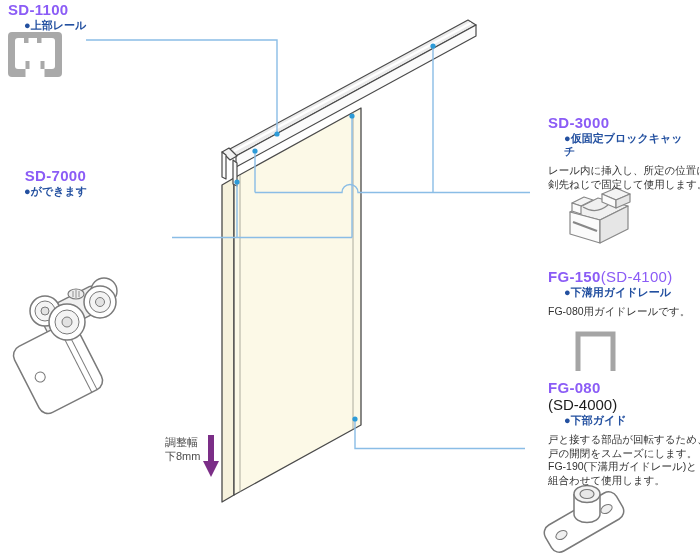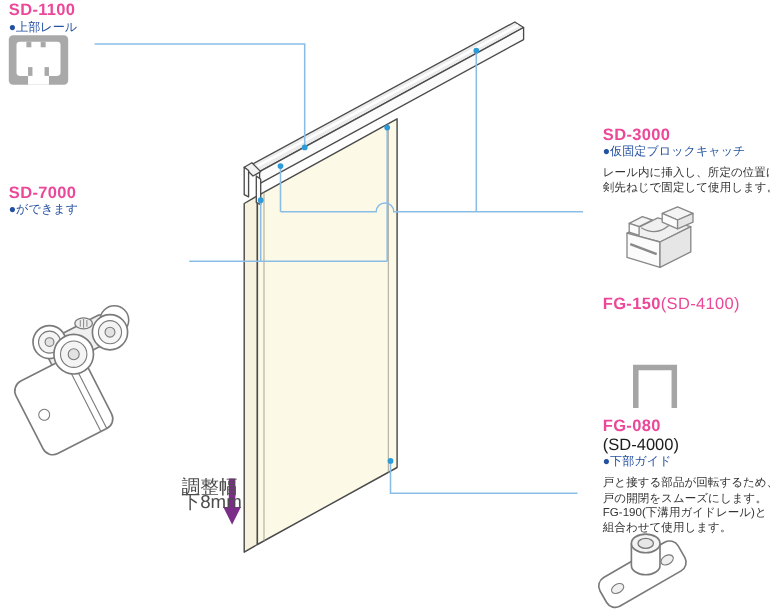--- a/index.html
+++ b/index.html
@@ -2,26 +2,26 @@
 <html><head>
 <meta charset="utf-8">
 <style>
   html,body{margin:0;padding:0;}
   body{
     width:700px;height:558px;position:relative;background:#ffffff;
     font-family:"Liberation Sans","DejaVu Sans",sans-serif;overflow:hidden;
   }
   #art{position:absolute;left:0;top:0;width:700px;height:558px;}
   .sec{position:absolute;}
-  .code{margin:0;font-size:15px;line-height:17px;font-weight:bold;color:#ec4899;letter-spacing:.3px;}
+  .code{margin:0;font-size:15px;line-height:17px;font-weight:bold;color:#8b5cf6;letter-spacing:.3px;}
   .code .sub{font-weight:normal;}
   .code-sub{font-size:15px;line-height:17px;font-weight:normal;color:#1c1c1c;}
-  .blabel{margin:1px 0 0;font-size:11px;line-height:13px;font-weight:normal;color:#2350a0;}
+  .blabel{margin:1px 16px 0;font-size:11px;line-height:13px;font-weight:bold;color:#2350a0;}
   .desc{margin:6px 0 0;font-size:10.5px;line-height:13.5px;color:#333;white-space:pre;}
-  .adjust{font-size:17px;line-height:13.5px;color:#4d4d4d;white-space:pre;}
+  .adjust{font-size:11px;line-height:13.5px;color:#4d4d4d;white-space:pre;}
 </style>
 </head>
 <body>
 
 <svg id="art" viewBox="0 0 700 558">
 
   <g stroke="#4a4a4a" stroke-width="1.3" stroke-linejoin="round">
     <polygon points="222,185 234,178 234,495 222,502" fill="#f6f2dd"></polygon>
     <polygon points="234,178 361,108 361,425 234,495" fill="#fcf9e7"></polygon>
     <line x1="240" y1="175" x2="240" y2="492" stroke="#9a9a8d" stroke-width="0.8"></line>
@@ -119,34 +119,36 @@
     <ellipse cx="587" cy="494" rx="13" ry="8.5" fill="#f4f4f4" stroke-width="1.5"></ellipse>
     <ellipse cx="587" cy="494" rx="7" ry="4.5" fill="#e7e7e7" stroke-width="1.2"></ellipse>
   </g>
 </svg>
 
 <div class="sec" style="left:8px;top:1px;">
   <h3 class="code">SD-1100</h3>
   <div class="blabel">●上部レール</div>
 </div>
 
-<div class="sec" style="left:8px;top:167px;">
+<div class="sec" style="left:8px;top:167px;text-align:center;">
   <h3 class="code">SD-7000</h3>
   <div class="blabel">●ができます</div>
 </div>
 
 <div class="sec" style="left:548px;top:114px;">
   <h3 class="code">SD-3000</h3>
   <div class="blabel">●仮固定ブロックキャッチ</div>
   <p class="desc">レール内に挿入し、所定の位置に
 剣先ねじで固定して使用します。</p>
 </div>
 
 <div class="sec" style="left:548px;top:268px;">
   <h3 class="code"><span>FG-150</span><span class="sub">(SD-4100)</span></h3>
+  <div class="blabel">●下溝用ガイドレール</div>
+  <p class="desc">FG-080用ガイドレールです。</p>
 </div>
 
 <div class="sec" style="left:548px;top:379px;">
   <h3 class="code">FG-080</h3>
   <div class="code-sub">(SD-4000)</div>
   <div class="blabel">●下部ガイド</div>
   <p class="desc">戸と接する部品が回転するため、
 戸の開閉をスムーズにします。
 FG-190(下溝用ガイドレール)と
 組合わせて使用します。</p>

